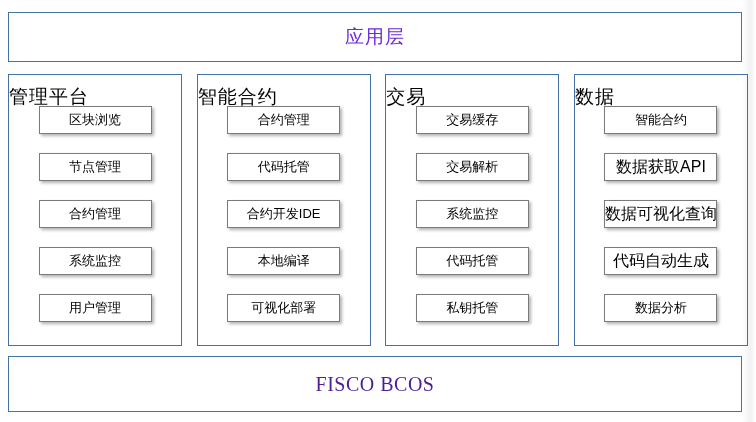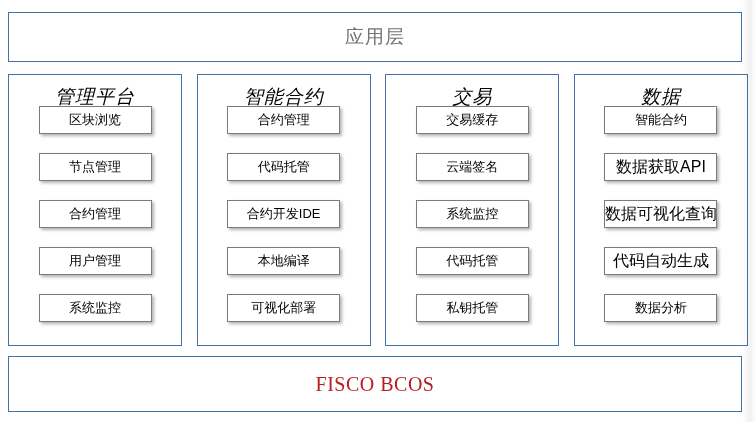--- a/index.html
+++ b/index.html
@@ -40,21 +40,21 @@
     height: 50px;
     border: 1.6px solid #4472a8;
     box-sizing: border-box;
     background: #ffffff;
     display: flex;
     align-items: center;
     justify-content: center;
   }
   .app-layer-band .band-title {
     font-size: 19px;
-    color: #737373;
+    color: #6d28d9;
     letter-spacing: 1px;
   }
   .columns {
     position: absolute;
     left: 8px;
     top: 74px;
     width: 740px;
     height: 272px;
     display: flex;
     justify-content: space-between;
@@ -65,25 +65,24 @@
     border: 1.4px solid #4472a8;
     box-sizing: border-box;
     background: #ffffff;
     position: relative;
   }
   .column-title {
     position: absolute;
     top: 9px;
     left: 0;
     width: 100%;
-    text-align: center;
+    text-align: left;
     font-size: 19px;
     color: #000000;
     letter-spacing: 1px;
-    font-style: italic;
   }
   .item-list {
     position: absolute;
     top: 31px;
     left: 0;
     width: 100%;
     display: flex;
     flex-direction: column;
     align-items: center;
     gap: 19px;
@@ -113,21 +112,21 @@
     height: 56px;
     border: 1.6px solid #4472a8;
     box-sizing: border-box;
     background: #ffffff;
     display: flex;
     align-items: center;
     justify-content: center;
   }
   .fisco-band .band-title {
     font-size: 20px;
-    color: #b91c1c;
+    color: #4c1d95;
     font-family: "Liberation Serif", "DejaVu Serif", serif;
     letter-spacing: 0.5px;
   }
 </style>
 </head>
 <body>
 
 <div class="canvas">
 
   <div class="app-layer-band">
@@ -135,41 +134,41 @@
   </div>
 
   <div class="columns">
 
     <div class="column">
       <div class="column-title">管理平台</div>
       <div class="item-list">
         <div class="item-box">区块浏览</div>
         <div class="item-box">节点管理</div>
         <div class="item-box">合约管理</div>
+        <div class="item-box">系统监控</div>
         <div class="item-box">用户管理</div>
-        <div class="item-box">系统监控</div>
       </div>
     </div>
 
     <div class="column">
       <div class="column-title">智能合约</div>
       <div class="item-list">
         <div class="item-box">合约管理</div>
         <div class="item-box">代码托管</div>
         <div class="item-box">合约开发IDE</div>
         <div class="item-box">本地编译</div>
         <div class="item-box">可视化部署</div>
       </div>
     </div>
 
     <div class="column">
       <div class="column-title">交易</div>
       <div class="item-list">
         <div class="item-box">交易缓存</div>
-        <div class="item-box">云端签名</div>
+        <div class="item-box">交易解析</div>
         <div class="item-box">系统监控</div>
         <div class="item-box">代码托管</div>
         <div class="item-box">私钥托管</div>
       </div>
     </div>
 
     <div class="column">
       <div class="column-title">数据</div>
       <div class="item-list">
         <div class="item-box">智能合约</div>

